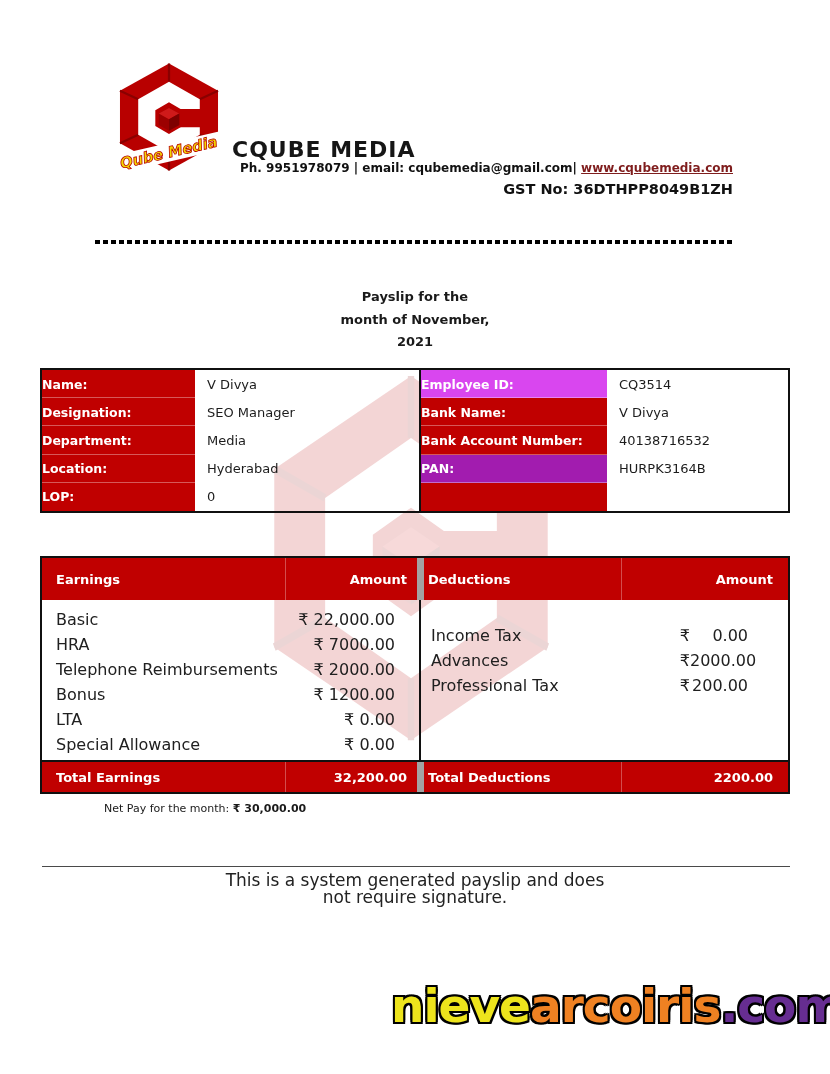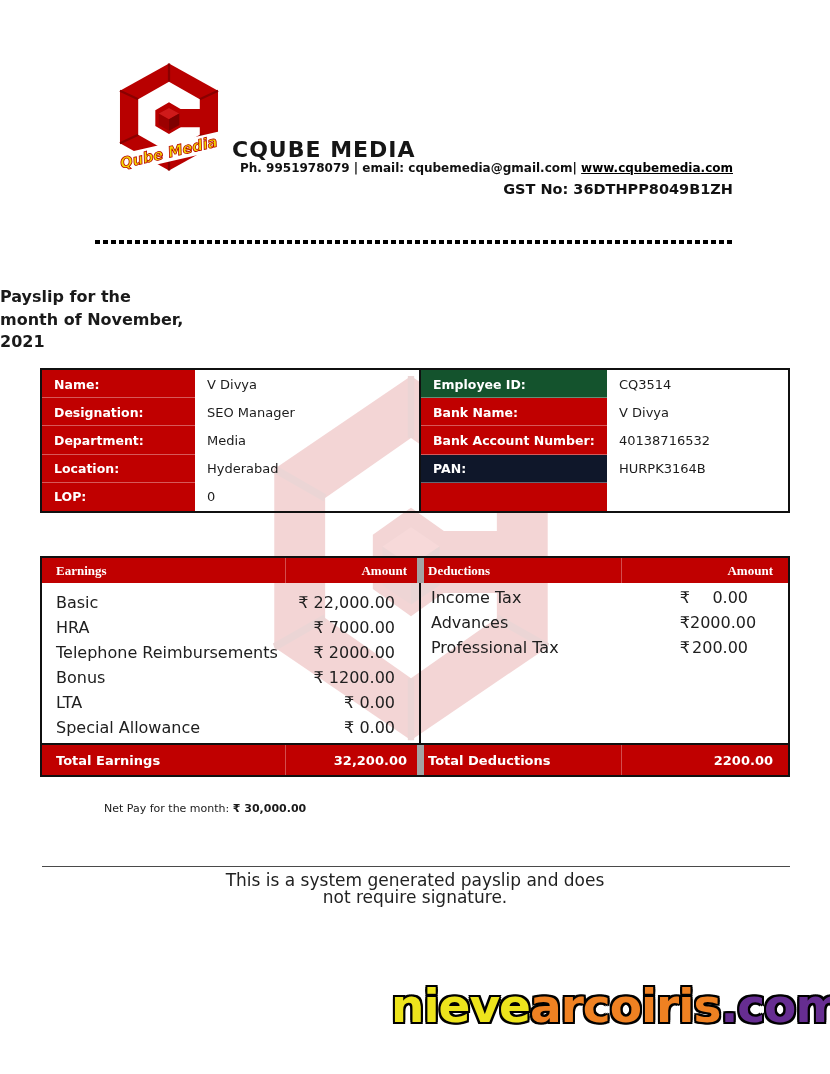--- a/index.html
+++ b/index.html
@@ -15,52 +15,52 @@
                   font-weight:bold; z-index:2; }
   .header-right .addr  { font-size:12px; line-height:18px; }
   .header-right .phone { font-size:12px; line-height:18px; }
   .header-right .gst   { font-size:14.5px; line-height:21px; margin-top:2px; }
   .weblink { color:#0563C1; text-decoration:underline; }
 
   .dash-rule { position:absolute; left:95px; top:240px; width:640px; height:4px; z-index:2;
     background:repeating-linear-gradient(90deg,#000 0 5px,transparent 5px 8px); }
 
   
-  .payslip-title { position:absolute; left:0; top:286px; width:830px; 
-    font-size:16px; font-weight:bold; line-height:22.5px; color:#1a1a1a; z-index:2; }
+  .payslip-title { position:absolute; left:0; top:286px; width:830px; text-align:center;
+    font-size:13px; font-weight:bold; line-height:22.5px; color:#1a1a1a; z-index:2; }
 
   
   .wm-logo { position:absolute; left:252px; top:372px; width:318px; height:372px; z-index:1; opacity:0.16; }
 
   
   .emp-table { position:absolute; left:40px; top:368px; width:750px; height:145px;
     border:2px solid #101010; display:flex; z-index:2; font-size:13px; }
   .emp-half { display:grid; grid-auto-rows:28.2px; }
   .emp-left  { width:377px; grid-template-columns:153px 224px; }
   .emp-right { width:371px; grid-template-columns:186px 185px; border-left:2px solid #101010; }
   .emp-label { background:#C00000; color:#fff; font-weight:bold; font-size:12.5px;
-    display:flex; align-items:center; padding-left:12px; }
+    display:flex; align-items:center; }
   .emp-label.sep { box-shadow:inset 0 -1px 0 rgba(255,255,255,0.35); }
   .emp-value { color:#1c1c1c; display:flex; align-items:center; padding-left:12px; }
 
   
   .pay-table { position:absolute; left:40px; top:556px; width:750px; border:2px solid #101010; z-index:2; }
   .pay-head, .pay-total { display:grid; grid-template-columns:243px 132px 204px 167px;
     background:#C00000; color:#fff; font-weight:bold; font-size:13px; align-items:center; }
-  .pay-head { height:25px;font-family:Liberation Serif, serif; }
+  .pay-head { height:42px; }
   .pay-total { height:32px; border-top:2px solid #101010; }
   .ph-cell, .pt-cell { height:100%; display:flex; align-items:center; }
   .c-name-l { padding-left:14px; }
   .c-amt-l  { justify-content:flex-end; padding-right:10px; box-shadow:inset 1px 0 0 rgba(255,255,255,0.3); }
   .c-name-r { padding-left:4px; border-left:7px solid #a3a3a3; }
   .c-amt-r  { justify-content:flex-end; padding-right:15px; box-shadow:inset 1px 0 0 rgba(255,255,255,0.3); }
 
   .pay-body { display:flex; height:160px; font-size:16px; color:#202020; }
   .pb-left  { width:377px; padding-top:7px; }
-  .pb-right { width:369px; padding-top:2px; border-left:2px solid #101010; }
+  .pb-right { width:369px; padding-top:23px; border-left:2px solid #101010; }
   .pb-row { height:25px; display:flex; align-items:center; }
   .pb-name-l { width:243px; padding-left:14px; }
   .pb-amt-l  { width:120px; text-align:right; padding-right:10px; }
   .pb-name-r { width:204px; padding-left:10px; }
   .pb-amt-r  { width:145px; display:flex; justify-content:flex-end; padding-right:22px; }
   .dval { width:58px; text-align:right; }
 
   
   .netpay { position:absolute; left:104px; top:802px; font-size:11px; color:#1a1a1a; z-index:2; }
   .netpay b { font-weight:bold; }
@@ -98,21 +98,21 @@
       <text x="50" y="83.5" text-anchor="middle" font-size="13" font-style="italic" font-weight="bold" fill="#f3d800" stroke="#b80000" stroke-width="0.7" font-family="DejaVu Sans, sans-serif">Qube Media</text>
     </g>
   </svg>
 
   <svg class="wm-logo" viewBox="0 0 100 96" preserveAspectRatio="none">
     <use href="#cubeShape"></use>
   </svg>
 
   <div class="company-name">CQUBE MEDIA</div>
   <div class="header-right">
-    <div class="phone"><span>Ph.  9951978079 | email: cqubemedia@gmail.com| </span><span class="weblink" style="color: #000000;">www.cqubemedia.com</span></div>
+    <div class="phone"><span>Ph.  9951978079 | email: cqubemedia@gmail.com| </span><span class="weblink" style="color: #7f1d1d;">www.cqubemedia.com</span></div>
     <div class="gst">GST No: 36DTHPP8049B1ZH</div>
   </div>
 
   <div class="dash-rule"></div>
 
   <div class="payslip-title">
     <div>Payslip for the</div>
     <div>month of November,</div>
     <div>2021</div>
   </div>
@@ -124,27 +124,27 @@
       <div class="emp-label sep" style="background: rgb(192, 0, 0);">Designation:</div>
       <div class="emp-value">SEO Manager</div>
       <div class="emp-label sep" style="background: rgb(192, 0, 0);">Department:</div>
       <div class="emp-value">Media</div>
       <div class="emp-label sep" style="background: rgb(192, 0, 0);">Location:</div>
       <div class="emp-value">Hyderabad</div>
       <div class="emp-label" style="background: rgb(192, 0, 0);">LOP:</div>
       <div class="emp-value">0</div>
     </div>
     <div class="emp-half emp-right">
-      <div class="emp-label sep" style="background: #14532d;">Employee ID:</div>
+      <div class="emp-label sep" style="background: #d946ef;">Employee ID:</div>
       <div class="emp-value">CQ3514</div>
       <div class="emp-label sep" style="background: rgb(192, 0, 0);">Bank Name:</div>
       <div class="emp-value">V Divya</div>
       <div class="emp-label sep" style="background: rgb(192, 0, 0);">Bank Account Number:</div>
       <div class="emp-value">40138716532</div>
-      <div class="emp-label sep" style="background: #0f172a;">PAN:</div>
+      <div class="emp-label sep" style="background: #a21caf;">PAN:</div>
       <div class="emp-value">HURPK3164B</div>
       <div class="emp-label" style="background: rgb(192, 0, 0);"></div>
       <div class="emp-value"></div>
     </div>
   </div>
 
   <div class="pay-table">
     <div class="pay-head" style="background: rgb(192, 0, 0);">
       <div class="ph-cell c-name-l">Earnings</div>
       <div class="ph-cell c-amt-l">Amount</div>

